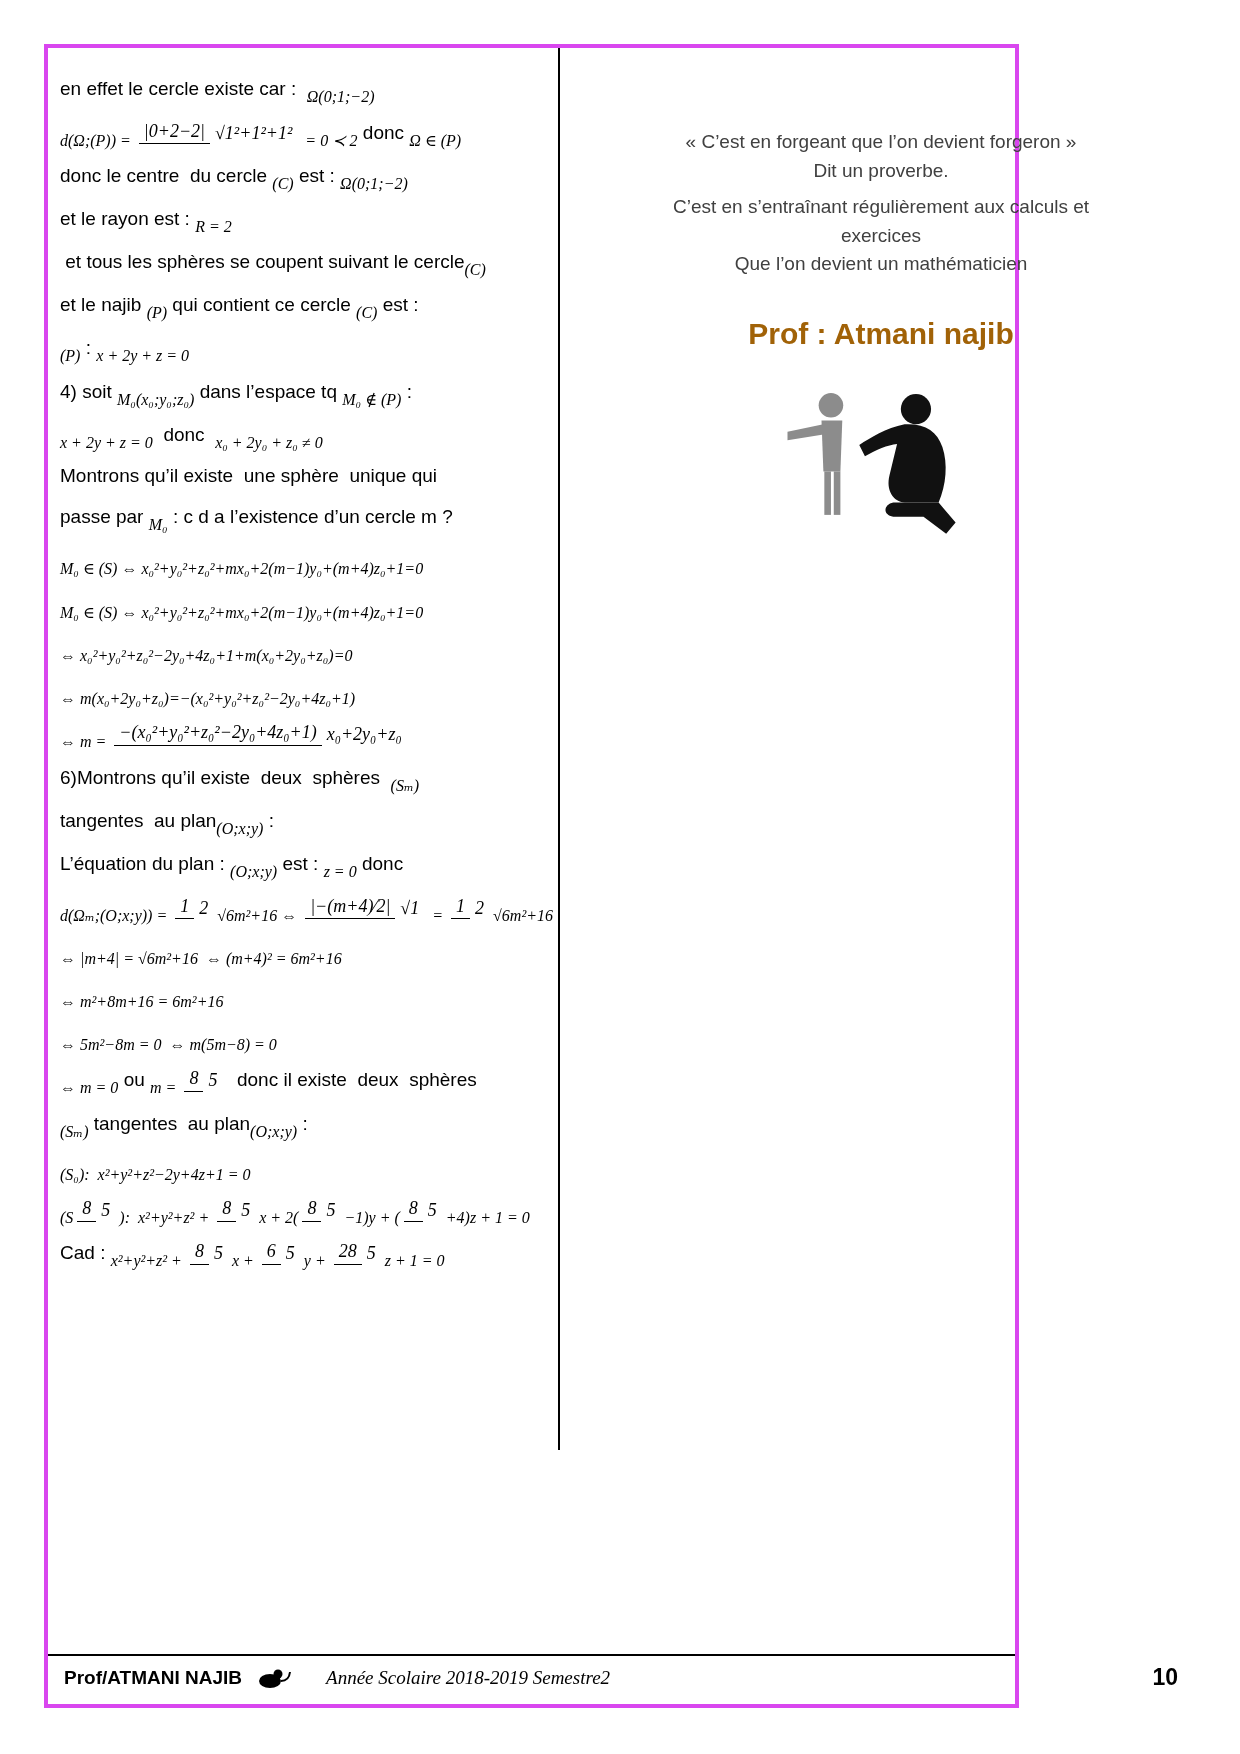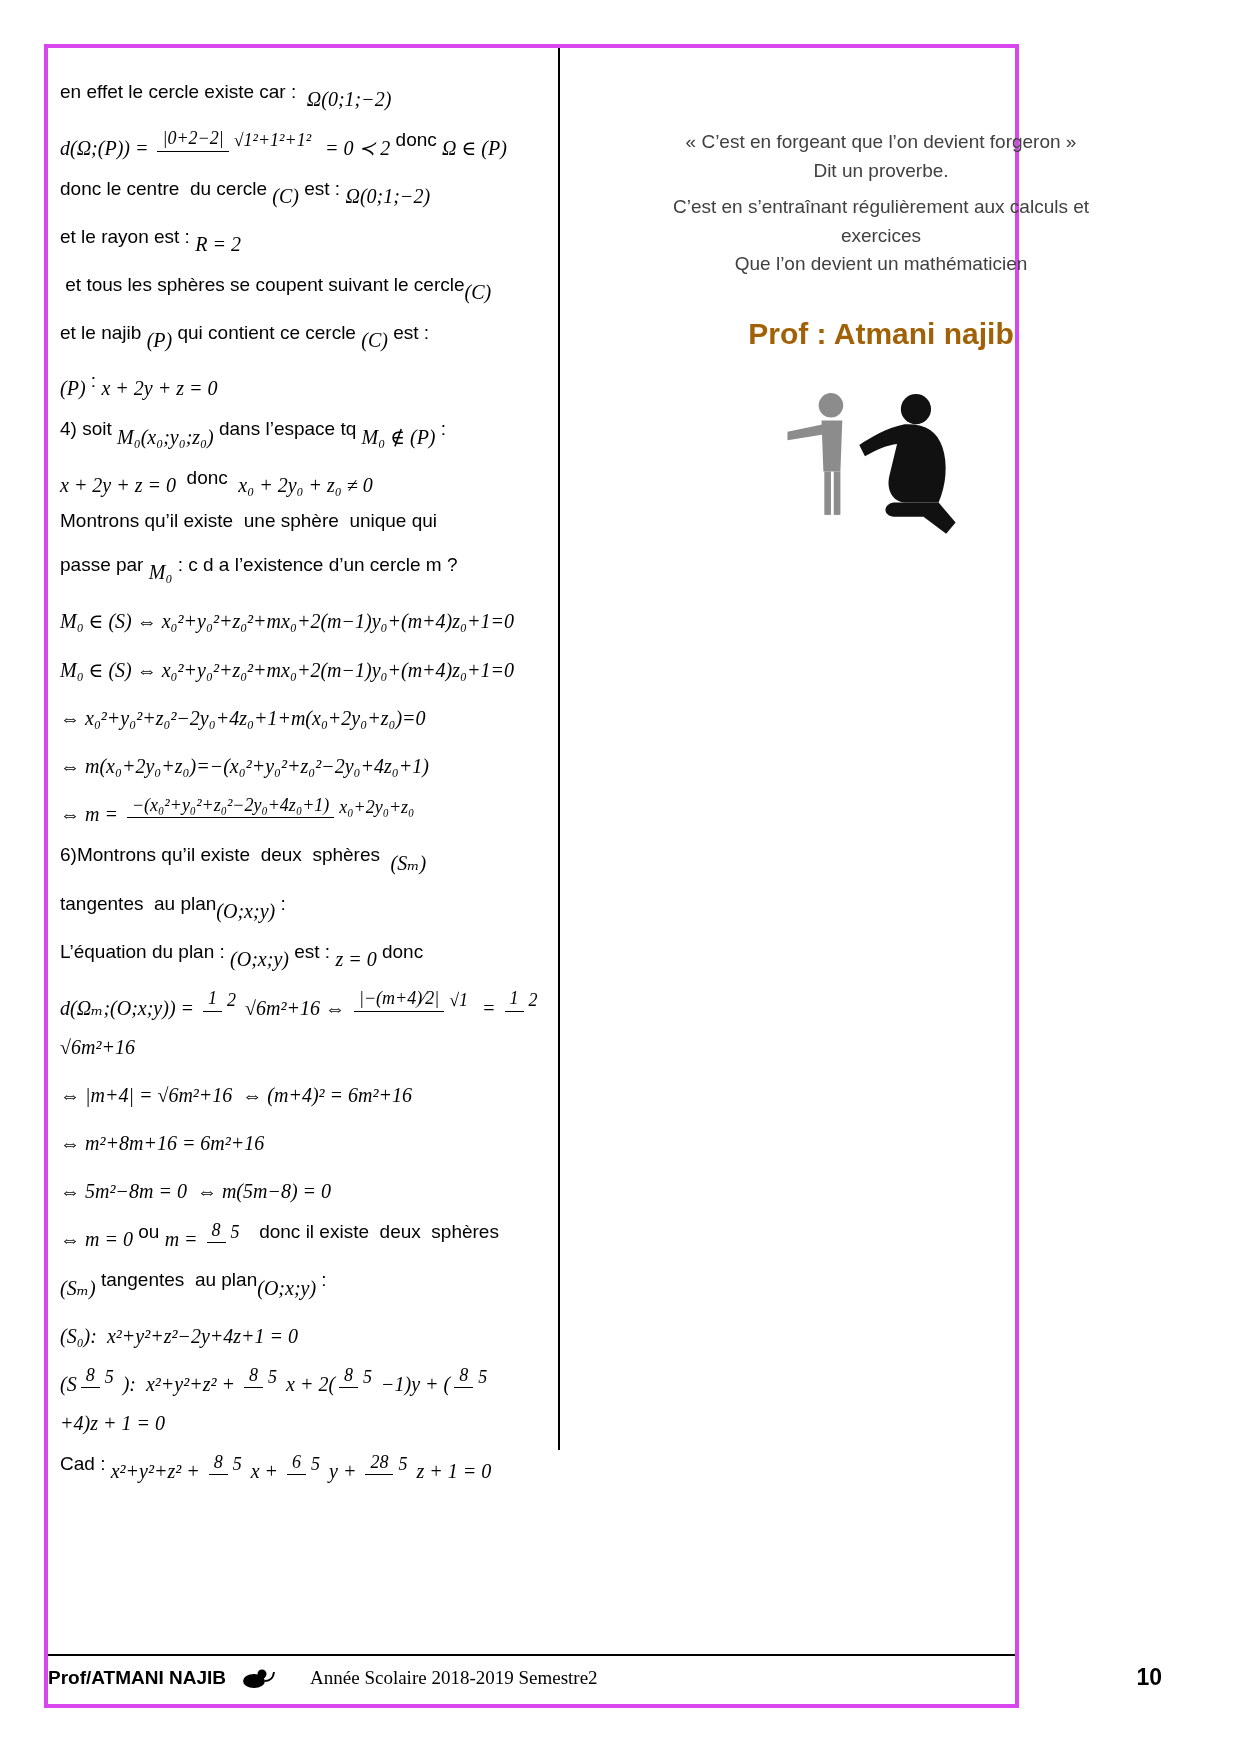--- a/index.html
+++ b/index.html
@@ -6,42 +6,42 @@
   html,body { background:#ffffff; }
   body { width:1240px; height:1754px; font-family:"Liberation Sans", sans-serif; color:#000; position:relative; }
 
   .page { position:relative; width:1240px; height:1754px; background:#fff; }
   .frame { position:absolute; left:44px; top:44px; width:975px; height:1664px; border:4px solid #d946ef; }
 
   
   .left-col { position:absolute; left:12px; top:24px; width:502px; }
   .line { display:flex; align-items:center; flex-wrap:wrap; margin-bottom:9px; min-height:30px; }
   .line .t { font-family:"Liberation Sans", sans-serif; font-size:19px; white-space:pre-wrap; }
-  .line .m { font-family:"Liberation Serif","DejaVu Serif",serif; font-style:italic; font-size:20px; white-space:pre-wrap;margin-top:16px; }
+  .line .m { font-family:"Liberation Serif","DejaVu Serif",serif; font-style:italic; font-size:16px; white-space:pre-wrap;margin-top:16px; }
   .f { display:inline-flex; flex-direction:row; align-items:flex-end; vertical-align:middle;
        margin:2px 4px; font-family:"Liberation Serif","DejaVu Serif",serif; font-style:italic; font-size:18px; }
   .f .num { padding:0 5px 1px 5px; border-bottom:1.5px solid #000; line-height:1.2; }
   .f .den { padding:1px 5px 0 5px; line-height:1.2; }
 
   .divider { position:absolute; left:510px; top:0; width:2px; height:1402px; background:#000; }
 
   
   .right-col { position:absolute; left:530px; top:80px; width:606px; text-align:center; }
   .q { font-size:19px; line-height:1.5; color:#404040; }
   .q-gap { margin-top:8px; }
   .q-gap2 { margin-top:0; }
   .prof-name { margin-top:38px; font-size:30px; font-weight:bold; font-family:"Liberation Sans",sans-serif; }
   .silhouette-wrap { margin-top:26px; }
 
   
   .footer-rule { position:absolute; left:0; top:1606px; width:100%; height:2px; background:#000; }
-  .footer { position:absolute; left:0; top:1616px; width:1124px; display:flex; align-items:center; }
+  .footer { position:absolute; left:16px; top:1616px; width:1124px; display:flex; align-items:center; }
   .f-prof { font-weight:bold; font-size:19px; }
   .f-icon { margin-left:14px; }
-  .f-year { margin-left:34px; font-size:19px; font-family:"Liberation Serif","DejaVu Serif",serif; }
+  .f-year { margin-left:34px; font-style:italic; font-size:19px; font-family:"Liberation Serif","DejaVu Serif",serif; }
   .f-page { margin-left:auto; font-weight:bold; font-size:23px; padding-right:10px; }
 </style>
 </head>
 <body>
 
 <div class="page">
   <div class="frame">
 
     <div class="left-col">
         <div class="line">

